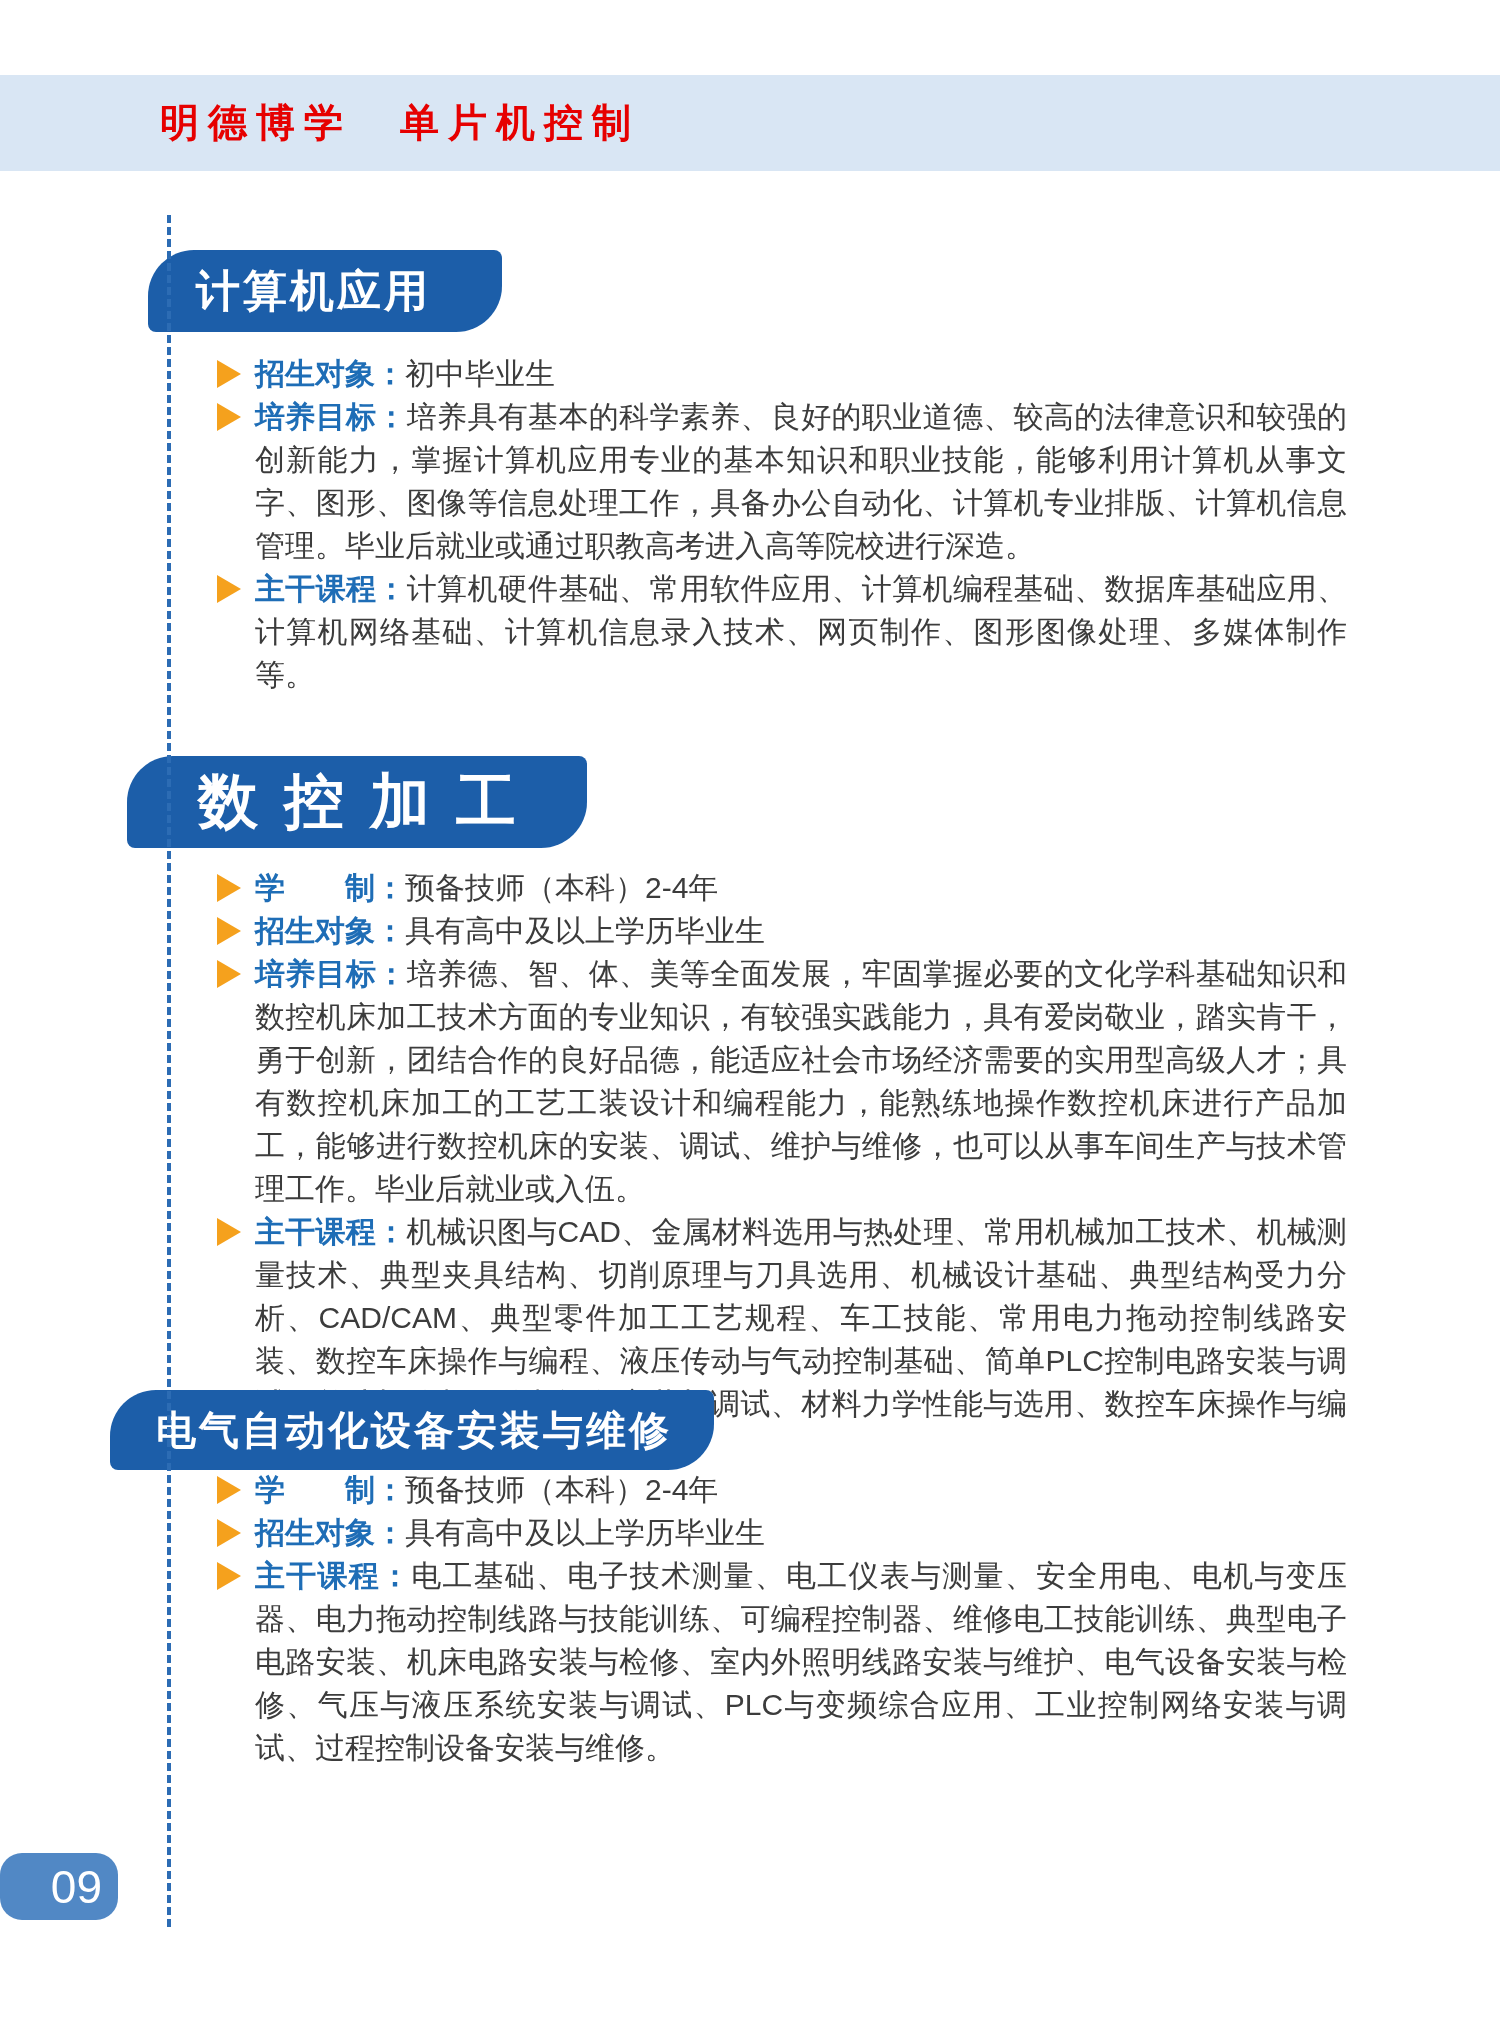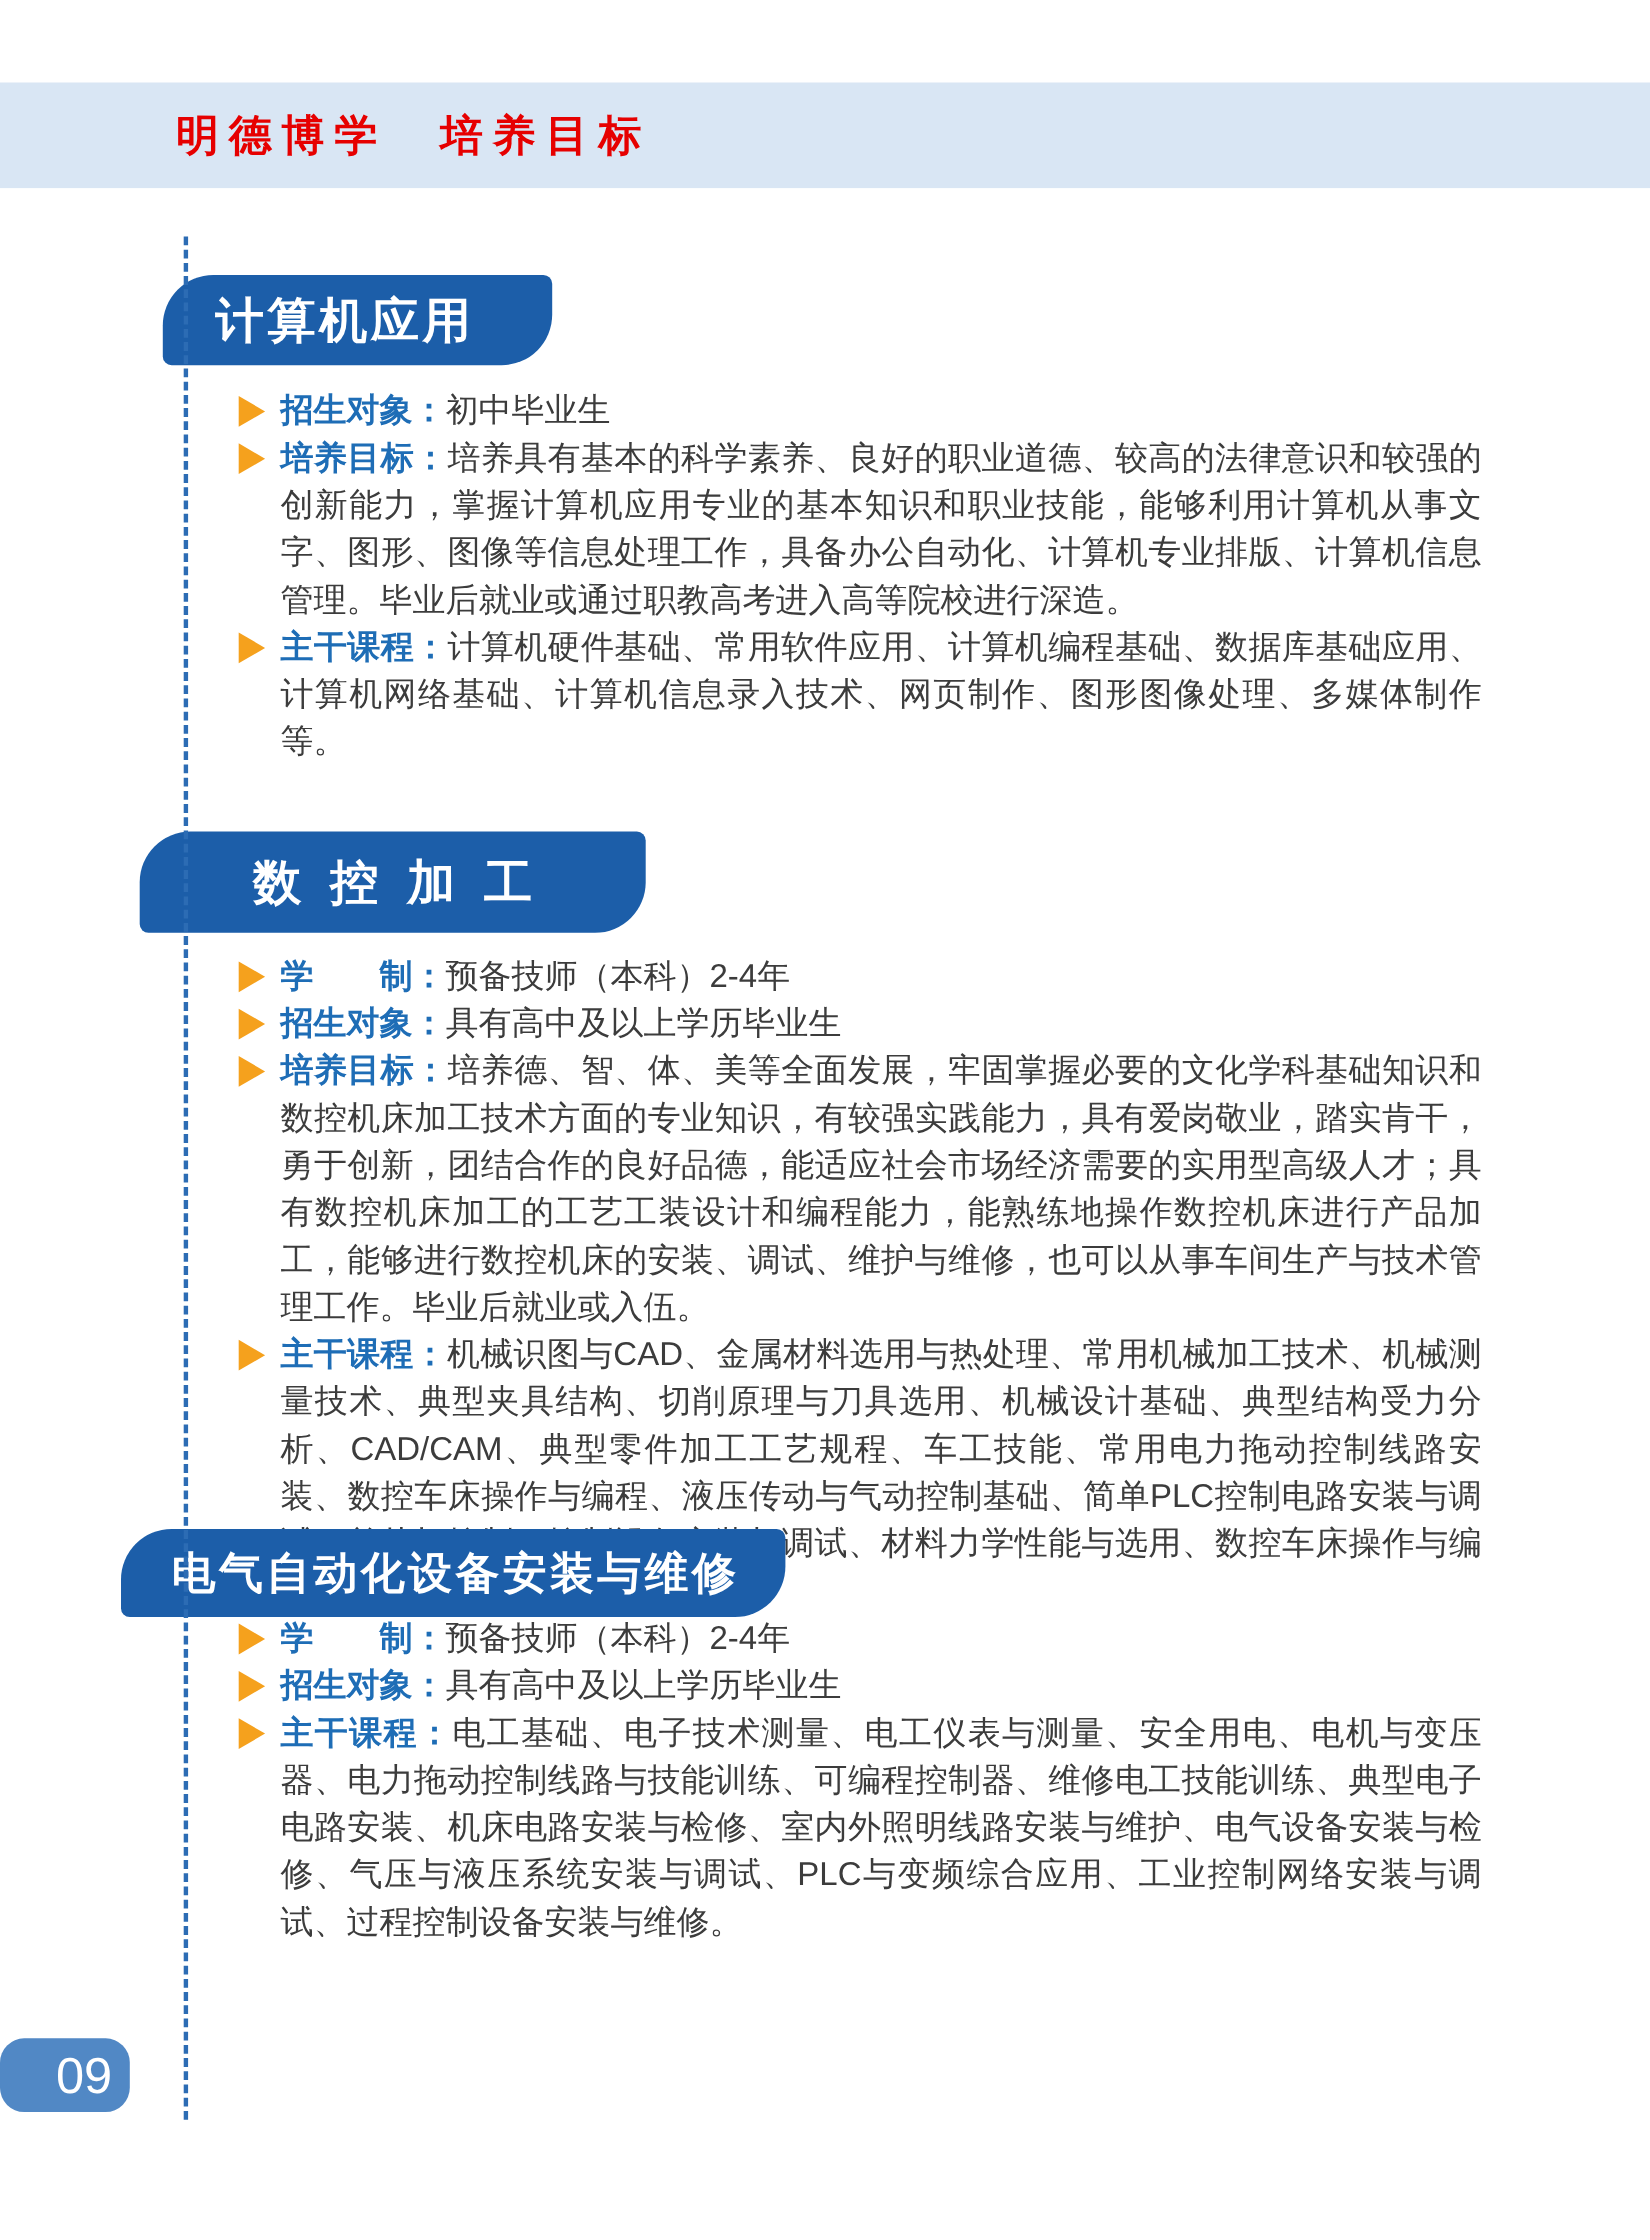--- a/index.html
+++ b/index.html
@@ -24,21 +24,21 @@
     border-left:4px dashed #2c6cb4;z-index:6;
   }
   
   .banner{
     position:absolute;background:#1c5ea9;color:#ffffff;z-index:3;
     font-family:"Liberation Serif","DejaVu Serif",serif;font-weight:bold;
     display:flex;align-items:center;
     border-radius:46px 8px 46px 8px;
   }
   .b1{left:148px;top:250px;width:306px;height:82px;font-size:44px;padding-left:48px;letter-spacing:3px;}
-  .b2{left:127px;top:756px;width:460px;height:92px;font-size:44px;justify-content:center;}
+  .b2{left:127px;top:756px;width:460px;height:92px;font-size:60px;justify-content:center;}
   .b2 .bt{letter-spacing:26px;margin-right:-26px;}
   .b3{left:110px;top:1378px;width:558px;height:80px;font-size:40px;padding-left:46px;letter-spacing:3px;margin-top:12px;}
   
   .content{
     position:absolute;left:255px;width:1092px;z-index:2;
     font-size:30px;line-height:43px;color:#3c3c3c;
   }
   .c1{top:352px;}
   .c2{top:866px;}
   .c3{top:1468px;}
@@ -57,21 +57,21 @@
     display:flex;align-items:center;justify-content:flex-end;
     padding-right:16px;box-sizing:border-box;border-radius:22px;
   }
 </style>
 </head>
 <body>
 
 <div>
 
   <div class="band">
-    <div class="motto">明德博学　培养目标</div>
+    <div class="motto">明德博学　单片机控制</div>
   </div>
 
   <div class="dashes"></div>
 
   <div class="banner b1">
     <span class="bt">计算机应用</span>
   </div>
   <div class="content c1">
     <div class="item">
       <span class="tri"></span><span class="lbl">招生对象：</span><span class="txt">初中毕业生</span>

